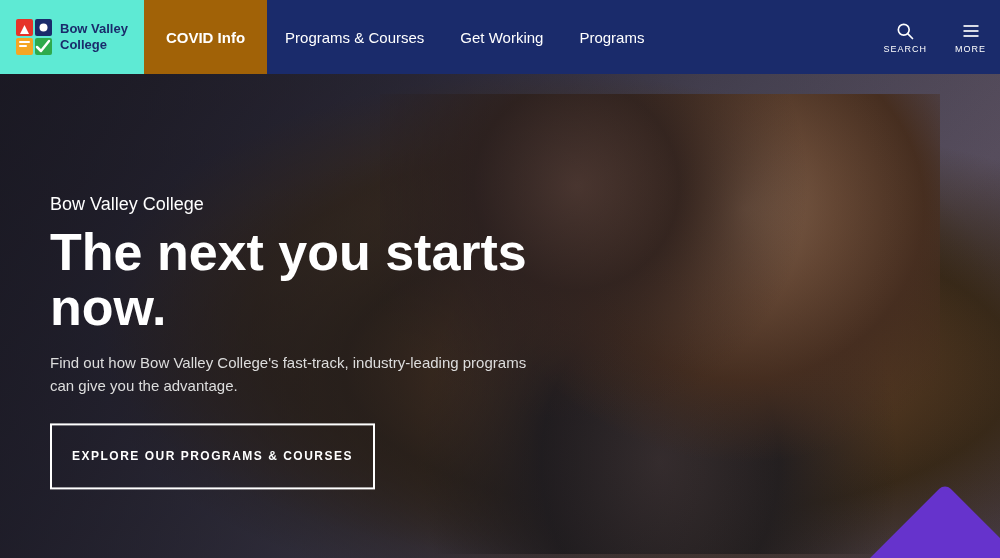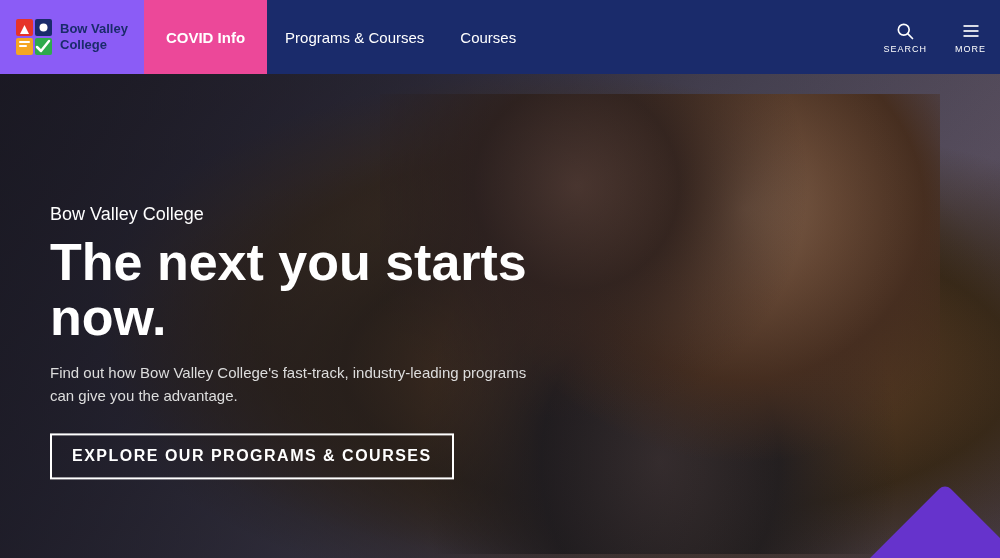--- a/index.html
+++ b/index.html
@@ -8,21 +8,21 @@
     
     .navbar {
       display: flex;
       align-items: stretch;
       background-color: #1a2b6b;
       height: 74px;
       position: relative;
       z-index: 10;
     }
     .logo-area {
-      background: #8b5cf6;
+      background: #5eead4;
       display: flex;
       align-items: center;
       justify-content: center;
       padding: 0 16px;
       min-width: 130px;
     }
     .logo-box {
       display: flex;
       align-items: center;
       gap: 8px;
@@ -32,21 +32,21 @@
       height: 36px;
       position: relative;
     }
     .logo-text {
       font-size: 13px;
       font-weight: bold;
       color: #1a2b6b;
       line-height: 1.2;
     }
     .covid-btn {
-      background: #ec4899;
+      background: #a16207;
       color: #fff;
       font-size: 15px;
       font-weight: bold;
       display: flex;
       align-items: center;
       padding: 0 22px;
       cursor: pointer;
       white-space: nowrap;
     }
     .nav-links {
@@ -164,22 +164,22 @@
       font-size: 15px;
       line-height: 1.5;
       margin-bottom: 26px;
       max-width: 490px;
     }
     .hero-btn {
       display: inline-block;
       border: 2px solid #fff;
       color: #fff;
       background: transparent;
-      padding: 12px 20px;
-      font-size: 16px;
+      padding: 24px 20px;
+      font-size: 12px;
       font-weight: bold;
       letter-spacing: 1.5px;
       text-transform: uppercase;
       cursor: pointer;
     }
 
     
     .purple-diamond {
       position: absolute;
       bottom: -30px;
@@ -223,21 +223,22 @@
         <div>Bow Valley</div>
         <div>College</div>
       </div>
     </div>
   </div>
 
   <div class="covid-btn">COVID Info</div>
 
   <div class="nav-links">
     <div class="nav-link">Programs &amp; Courses</div>
-    <div class="nav-link">Courses</div>
+    <div class="nav-link">Get Working</div>
+    <div class="nav-link">Programs</div>
   </div>
 
   <div class="nav-icons">
     <div class="nav-icon-item">
       <svg viewBox="0 0 24 24">
           <circle cx="10.5" cy="10.5" r="6.5" fill="none" stroke="white" stroke-width="2"></circle>
           <line x1="15.5" y1="15.5" x2="21" y2="21" stroke="white" stroke-width="2" stroke-linecap="round"></line>
         </svg>
       <span class="nav-icon-label">SEARCH</span>
     </div>

